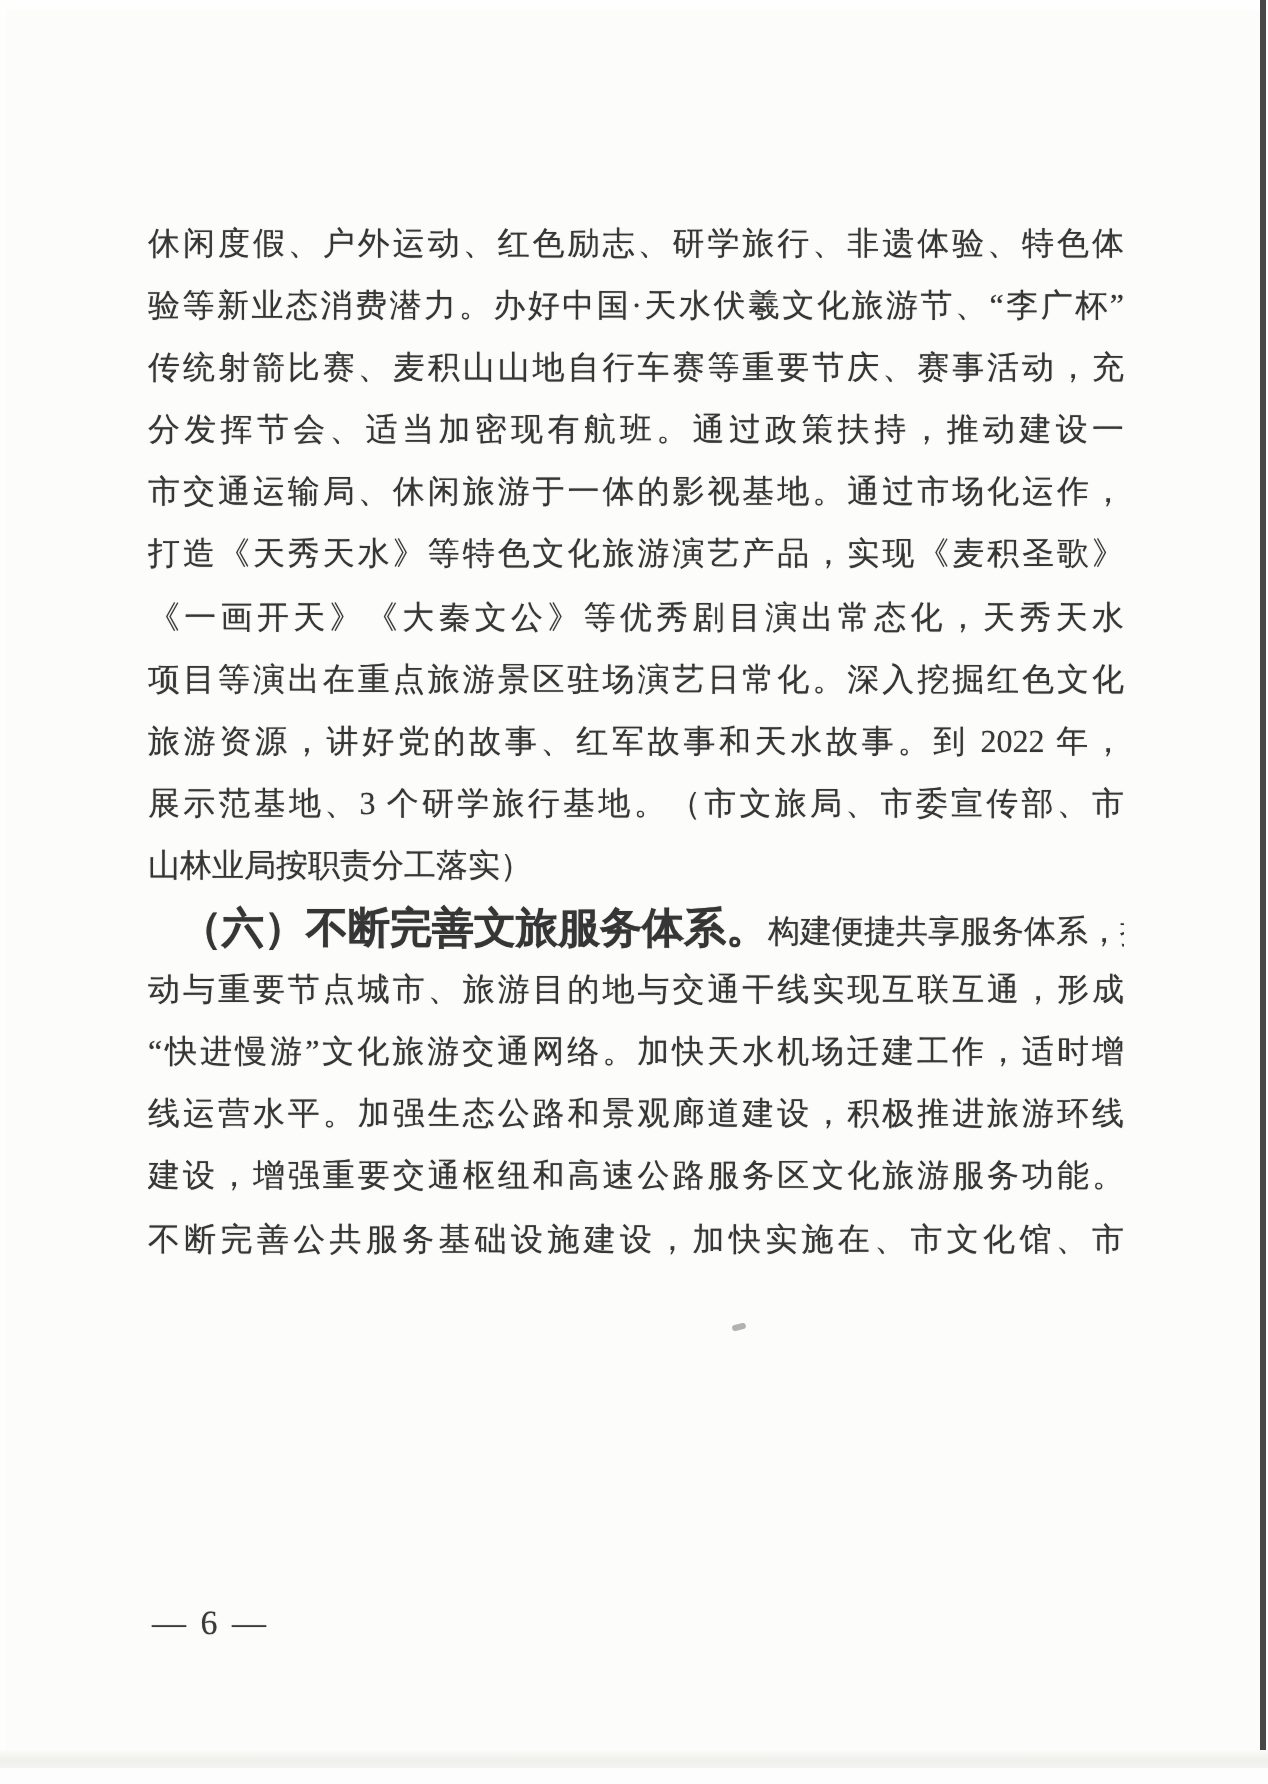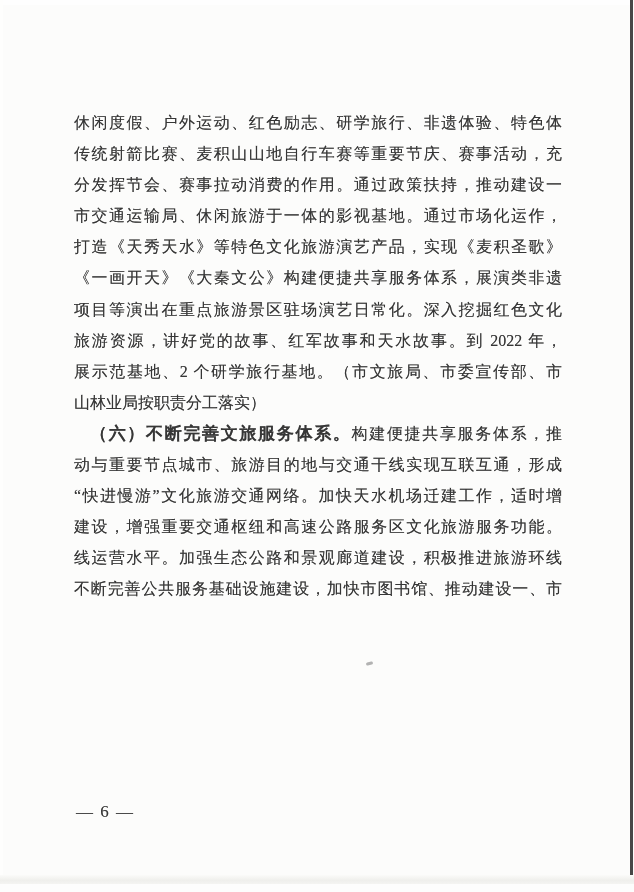--- a/index.html
+++ b/index.html
@@ -67,21 +67,21 @@
   .line.short {
     text-align: right;
     text-align-last: left;
   }
   .line.indent {
     text-indent: 16px;
   }
   .b {
     font-weight: 700;
     font-family: "DejaVu Sans", "Liberation Sans", sans-serif;
-    font-size: 17px;
+    font-size: 21px;
   }
   .pagenum {
     position: absolute;
     left: 76px;
     top: 802px;
     font-size: 17px;
     letter-spacing: 1.5px;
     color: #3a3a3a;
     text-shadow: 0 0 0.5px rgba(54,54,54,0.5);
   }
@@ -89,37 +89,38 @@
 </head>
 <body>
 
 <div class="page">
 
   <div class="edge-top"></div>
   <div class="edge-left"></div>
 
   <div class="textblock">
     <div class="line">休闲度假、户外运动、红色励志、研学旅行、非遗体验、特色体</div>
+    <div class="line">验等新业态消费潜力。办好中国·天水伏羲文化旅游节、“李广杯”</div>
     <div class="line">传统射箭比赛、麦积山山地自行车赛等重要节庆、赛事活动，充</div>
-    <div class="line">分发挥节会、赛事拉动消费的作用。通过政策扶持，推动建设一</div>
+    <div class="line">分发挥节会、适当加密现有航班。通过政策扶持，推动建设一</div>
     <div class="line">市交通运输局、休闲旅游于一体的影视基地。通过市场化运作，</div>
     <div class="line">打造《天秀天水》等特色文化旅游演艺产品，实现《麦积圣歌》</div>
-    <div class="line">《一画开天》《大秦文公》构建便捷共享服务体系，展演类非遗</div>
+    <div class="line">《一画开天》《大秦文公》等优秀剧目演出常态化，天秀天水</div>
     <div class="line">项目等演出在重点旅游景区驻场演艺日常化。深入挖掘红色文化</div>
     <div class="line">旅游资源，讲好党的故事、红军故事和天水故事。到 2022 年，</div>
-    <div class="line">展示范基地、2 个研学旅行基地。（市文旅局、市委宣传部、市</div>
+    <div class="line">展示范基地、3 个研学旅行基地。（市文旅局、市委宣传部、市</div>
     <div class="line short">山林业局按职责分工落实）</div>
     <div class="line indent">
       <span class="b">（六）不断完善文旅服务体系。</span><span>构建便捷共享服务体系，推</span>
     </div>
     <div class="line">动与重要节点城市、旅游目的地与交通干线实现互联互通，形成</div>
     <div class="line">“快进慢游”文化旅游交通网络。加快天水机场迁建工作，适时增</div>
+    <div class="line">线运营水平。加强生态公路和景观廊道建设，积极推进旅游环线</div>
     <div class="line">建设，增强重要交通枢纽和高速公路服务区文化旅游服务功能。</div>
-    <div class="line">线运营水平。加强生态公路和景观廊道建设，积极推进旅游环线</div>
-    <div class="line">不断完善公共服务基础设施建设，加快市图书馆、推动建设一、市</div>
+    <div class="line">不断完善公共服务基础设施建设，加快实施在、市文化馆、市</div>
   </div>
 
   <div class="pagenum">— 6 —</div>
 
   <div class="speck"></div>
   <div class="edge-right-line"></div>
   <div class="edge-right-white"></div>
   <div class="edge-bottom-band"></div>
   <div class="edge-bottom-white"></div>
 

